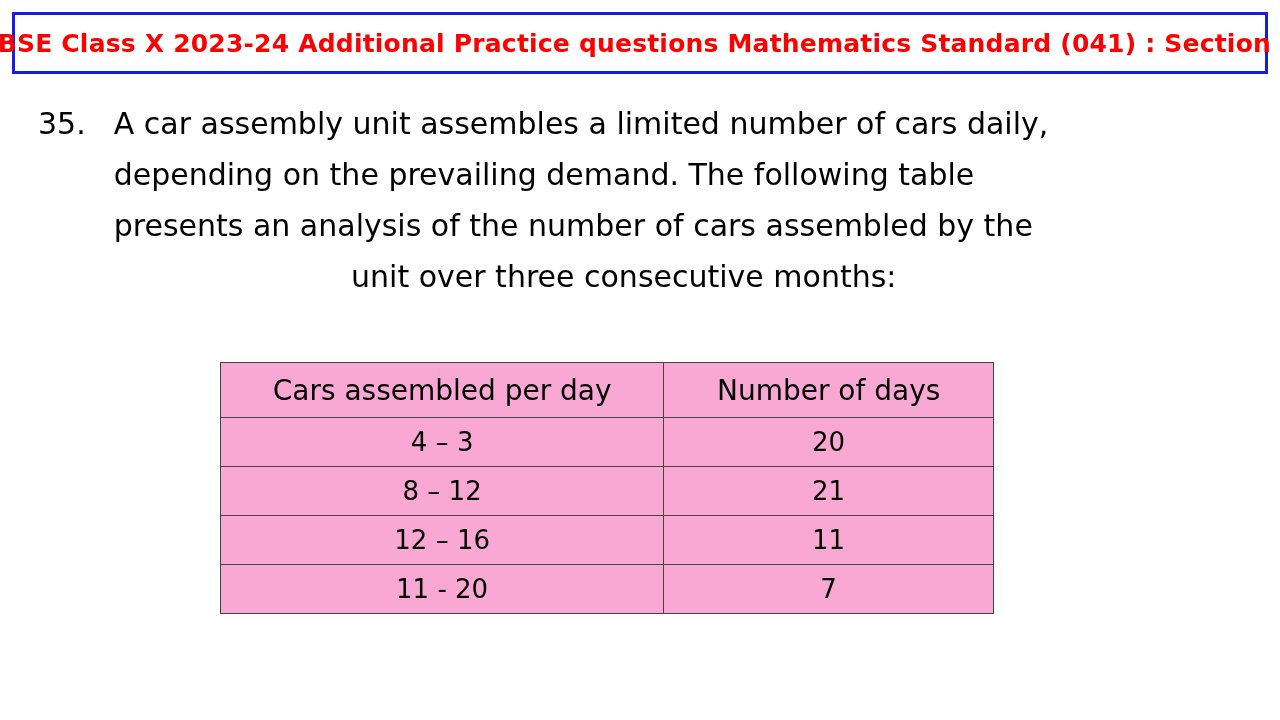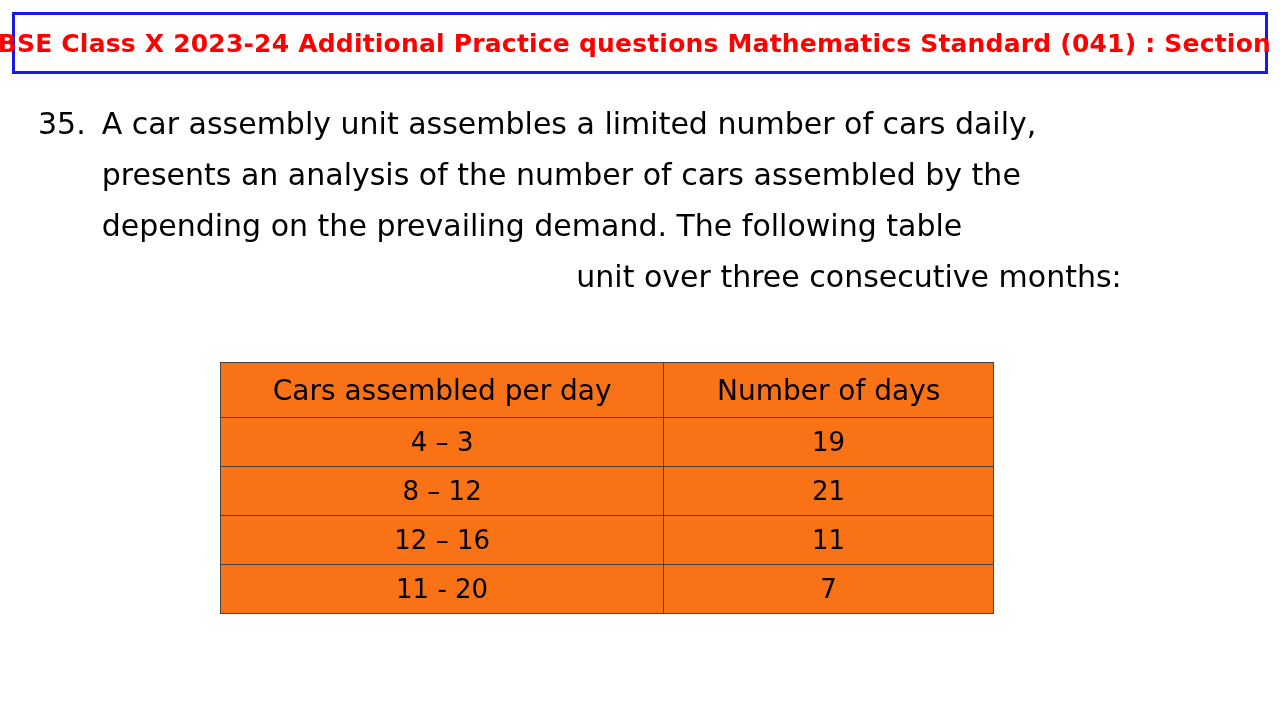--- a/index.html
+++ b/index.html
@@ -45,41 +45,41 @@
     left: 38px;
     top: 98px;
     width: 1120px;
     display: flex;
     align-items: flex-start;
   }
   .q-number {
     font-size: 30px;
     color: #000000;
     line-height: 51px;
-    margin-right: 16px;
+    margin-right: 28px;
     flex: 0 0 auto;
   }
   .q-text {
     font-size: 30px;
     color: #000000;
     line-height: 51px;
     text-align: justify;
     text-justify: inter-word;
     width: 1020px;
   }
   .q-text .lastline {
-    text-align: right;
+    text-align: center;
   }
   .data-table {
     position: absolute;
     left: 220px;
     top: 362px;
     width: 774px;
     border-collapse: collapse;
-    background: #f97316;
+    background: #f9a8d4;
   }
   .data-table th,
   .data-table td {
     border: 1.5px solid #444444;
     text-align: center;
     color: #000000;
     font-weight: normal;
     padding: 0;
     height: 48px;
     vertical-align: middle;
@@ -100,37 +100,37 @@
 <div class="page">
 
   <div class="header-banner">
     <span class="banner-text">CBSE Class X 2023-24 Additional Practice questions Mathematics Standard (041) : Section D</span>
   </div>
 
   <div class="question-block">
     <span class="q-number">35.</span>
     <div class="q-text">
       <div>A car assembly unit assembles a limited number of cars daily,</div>
+      <div>depending on the prevailing demand. The following table</div>
       <div>presents an analysis of the number of cars assembled by the</div>
-      <div>depending on the prevailing demand. The following table</div>
       <div class="lastline">unit over three consecutive months:</div>
     </div>
   </div>
 
   <table class="data-table">
     <thead>
       <tr>
         <th class="col-a">Cars assembled per day</th>
         <th class="col-b">Number of days</th>
       </tr>
     </thead>
     <tbody>
       <tr>
         <td class="col-a">4 – 3</td>
-        <td class="col-b">19</td>
+        <td class="col-b">20</td>
       </tr>
       <tr>
         <td class="col-a">8 – 12</td>
         <td class="col-b">21</td>
       </tr>
       <tr>
         <td class="col-a">12 – 16</td>
         <td class="col-b">11</td>
       </tr>
       <tr>

